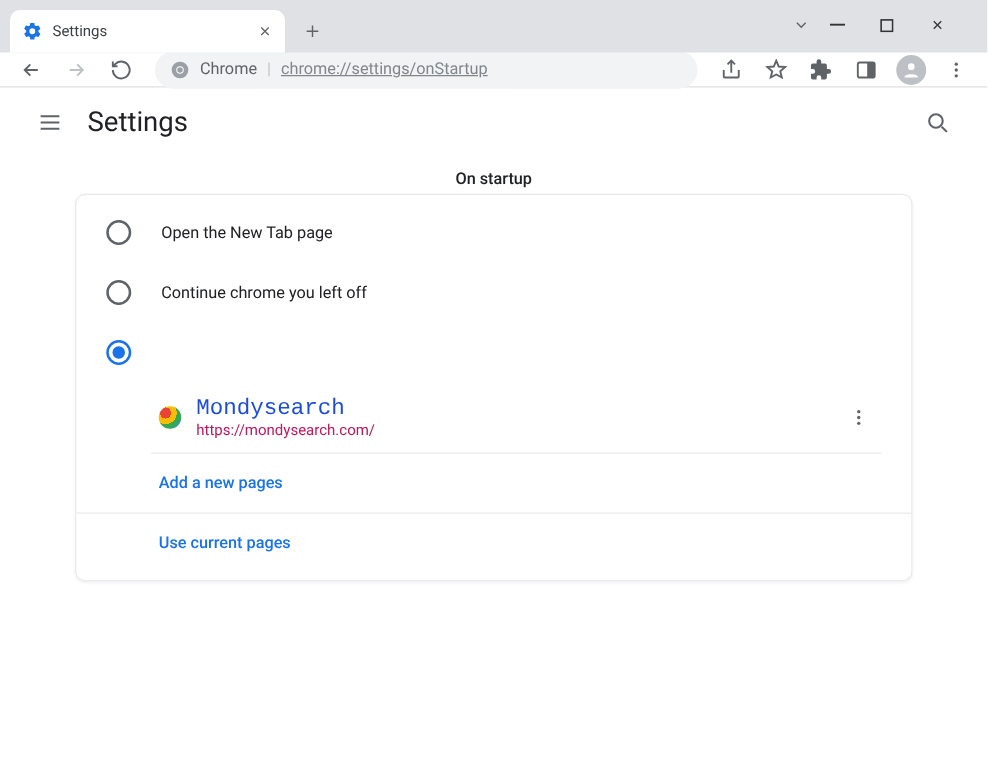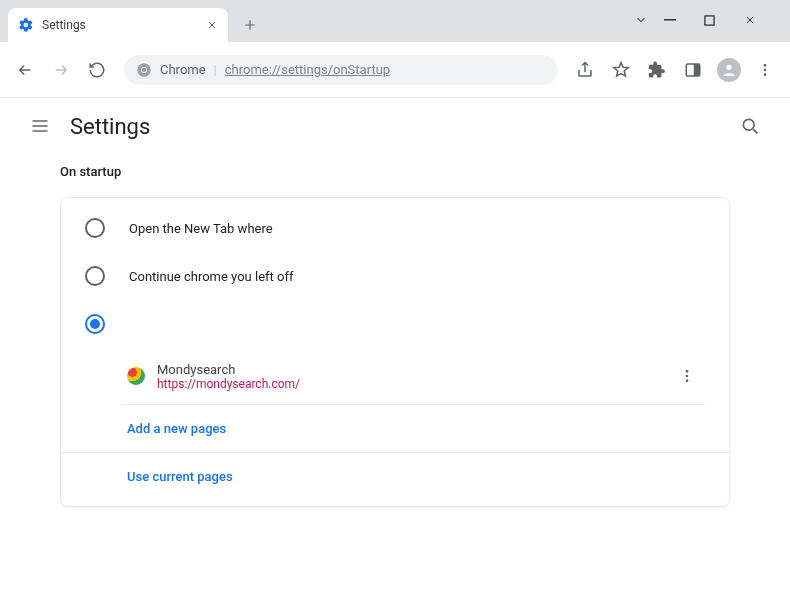--- a/index.html
+++ b/index.html
@@ -8,52 +8,52 @@
 
 .titlebar { display: flex; align-items: flex-end; height: 42px; background: #dfe1e5; padding: 8px 8px 0 8px; position: relative; }
 .tab { display: flex; align-items: center; background: #fff; border-radius: 8px 8px 0 0; padding: 0 10px; height: 34px; width: 220px; gap: 8px; }
 .tab-title { font-size: 12px; color: #3c4043; flex: 1; }
 .newtab-btn { width: 28px; height: 28px; display: flex; align-items: center; justify-content: center; margin-left: 8px; color: #5f6368; cursor: pointer; align-self: center; }
 .win-controls { position: absolute; top: 0; right: 0; display: flex; align-items: center; height: 40px; gap: 10px; padding: 0 16px; }
 .win-controls span { width: 30px; text-align: center; color: #333; font-size: 14px; }
 .win-controls .chev { width: 20px; }
 
 
-.toolbar { display: flex; align-items: center; height: 56px; padding: 0 10px; gap: 6px; border-bottom: 1px solid #e0e0e0; background: #fff;}
+.toolbar { display: flex; align-items: center; height: 28px; padding: 0 10px; gap: 6px; border-bottom: 1px solid #e0e0e0; background: #fff;}
 .nav-btn { width: 30px; height: 30px; display: flex; align-items: center; justify-content: center; color: #5f6368; cursor: pointer; border-radius: 50%; }
 .nav-btn.disabled { color: #bdc1c6; cursor: default; }
 .omnibox { flex: 1; display: flex; align-items: center; height: 30px; background: #f1f3f4; border-radius: 15px; padding: 0 12px; gap: 8px; font-size: 13px; color: #5f6368; margin: 0 6px; }
 .omni-chrome-label { color: #5f6368; }
 .omni-divider { color: #c4c7c5; }
 .omni-url { color: #80868b; text-decoration: underline; }
 .tool-icon { width: 30px; height: 30px; display: flex; align-items: center; justify-content: center; color: #5f6368; cursor: pointer; border-radius: 50%; }
 .avatar { width: 24px; height: 24px; border-radius: 50%; background: #bdc1c6; display: flex; align-items: center; justify-content: center; }
 
 
 .settings-header { display: flex; align-items: center; height: 56px; padding: 0 20px; }
 .menu-icon { width: 40px; height: 40px; display:flex; align-items:center; justify-content:center; color:#5f6368; cursor:pointer;}
 .settings-title { font-size: 22px; color: #202124; margin-left: 10px; }
 .spacer { flex: 1; }
 .search-icon { width: 40px; height: 40px; display:flex; align-items:center; justify-content:center; color:#5f6368; cursor:pointer;}
 
 
 .content { padding: 10px 60px 30px 60px; }
-.section-title { font-size: 13px; color: #202124; margin-bottom: 18px; font-weight: 500; }
+.section-title { font-size: 13px; color: #202124; margin-bottom: 4px; font-weight: 500; text-align: center; }
 .card { border: 1px solid #e8eaed; border-radius: 8px; box-shadow: 0 1px 2px rgba(60,64,67,0.08); padding: 6px 0; }
 .radio-row { display: flex; align-items: center; padding: 14px 24px; gap: 24px; cursor: pointer; }
 .radio { width: 20px; height: 20px; border: 2px solid #5f6368; border-radius: 50%; position: relative; flex-shrink: 0; }
 .radio.selected { border-color: #1a73e8; }
 .radio.selected::after { content:""; position:absolute; top:3px; left:3px; width:10px; height:10px; background:#1a73e8; border-radius:50%; }
 .radio-label { font-size: 13px; color: #202124; }
 
 .subblock { margin: 0 24px 0 60px; }
 .page-row { display: flex; align-items: center; padding: 10px 0 10px 6px; gap: 12px; }
 .favicon { width: 18px; height: 18px; border-radius: 50%; background: radial-gradient(circle at 30% 30%, #ea4335 0 25%, #fbbc04 25% 50%, #34a853 50% 75%, #4285f4 75% 100%); flex-shrink: 0;}
 .page-info { flex: 1; }
-.page-name { font-size: 13px; color: #404040; }
+.page-name { font-size: 18px; color: #1d4ed8; font-family: Liberation Mono, monospace; }
 .page-url { font-size: 12px; color: #be185d; }
 .kebab { width: 36px; height: 36px; display:flex; align-items:center; justify-content:center; color:#5f6368; cursor:pointer; }
 .sub-divider { height:1px; background:#e8eaed; }
 .link-row { padding: 16px 6px; font-size: 13px; color: #1a73e8; cursor: pointer; font-weight: 500; }
 .card-divider { height: 1px; background: #e8eaed; margin: 0; }
 
 svg { display: block; }
 </style>
 </head>
 <body>
@@ -185,21 +185,21 @@
       </svg>
   </div>
 </div>
 
 <div class="content">
   <div class="section-title">On startup</div>
   <div class="card">
 
     <div class="radio-row">
       <div class="radio"></div>
-      <div class="radio-label">Open the New Tab where</div>
+      <div class="radio-label">Open the New Tab page</div>
     </div>
 
     <div class="radio-row">
       <div class="radio"></div>
       <div class="radio-label">Continue chrome you left off</div>
     </div>
 
     <div class="radio-row">
       <div class="radio selected"></div>
     </div>

